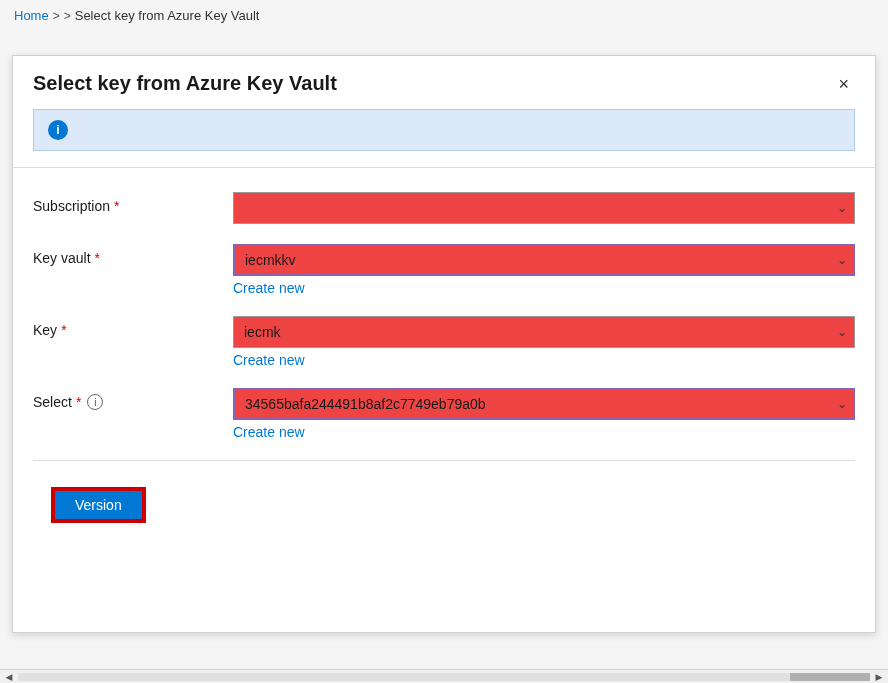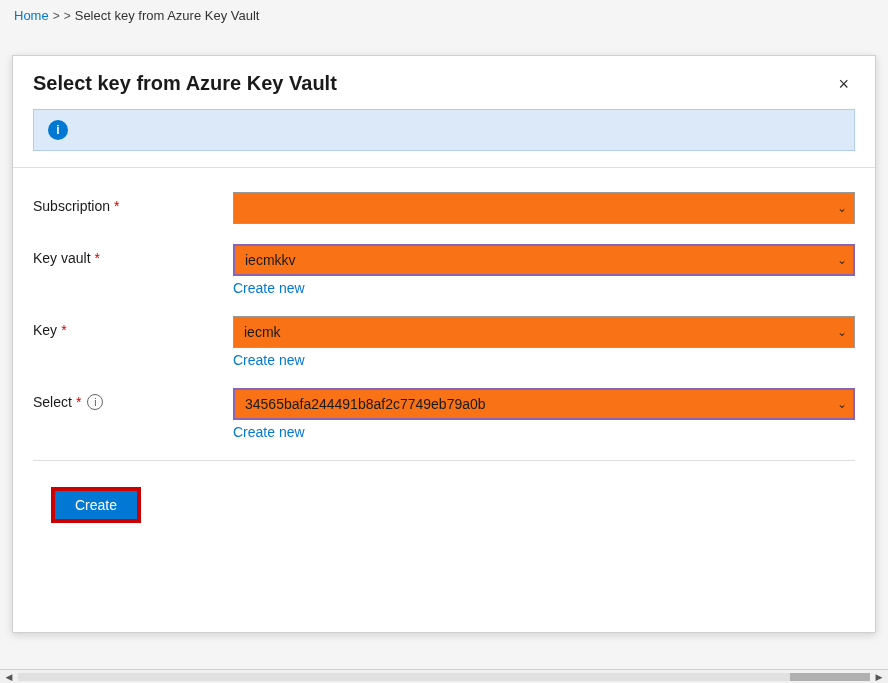--- a/index.html
+++ b/index.html
@@ -136,21 +136,21 @@
       display: flex;
       flex-direction: column;
       gap: 4px;
     }
 
     .dropdown-select {
       width: 100%;
       padding: 5px 30px 5px 10px;
       font-size: 14px;
       border: 1px solid #999;
-      background: #f97316;
+      background: #ef4444;
       appearance: none;
       -webkit-appearance: none;
       cursor: pointer;
       color: #1a1a1a;
       height: 32px;
       position: relative;
     }
 
     .dropdown-select.active-border {
       border: 2px solid #8764b8;
@@ -329,21 +329,21 @@
             <select class="dropdown-select active-border"><option>34565bafa244491b8af2c7749eb79a0b</option></select>
             <span class="dropdown-chevron">⌄</span>
           </div>
           <a class="create-new-link">Create new</a>
         </div>
       </div>
 
       <hr class="divider">
 
       <div class="dialog-footer">
-        <button class="select-btn">Create</button>
+        <button class="select-btn">Version</button>
       </div>
 
     </div>
 
   </div>
 
   <div class="scrollbar-area">
     <div class="scroll-arrow">◀</div>
     <div class="scroll-track">
       <div class="scroll-thumb"></div>

